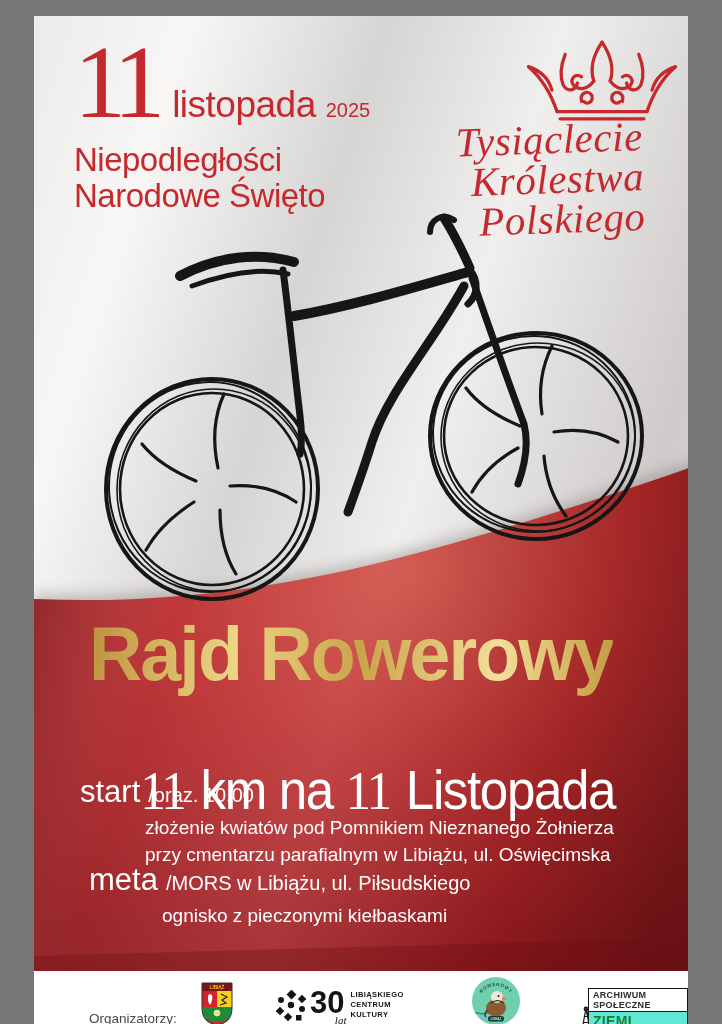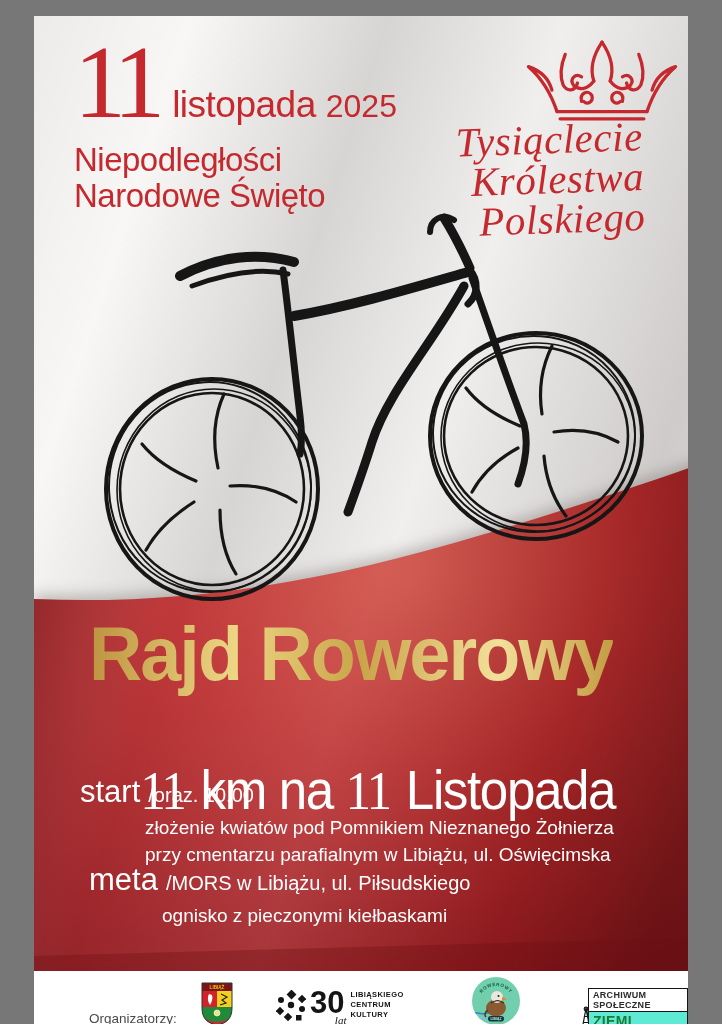--- a/index.html
+++ b/index.html
@@ -8,21 +8,21 @@
   
   .bg-silver{position:absolute;inset:0;
     background:linear-gradient(108deg,#ecebe9 0%,#f8f7f6 16%,#d7d5d4 36%,#f0efee 54%,#cecbca 78%,#e6e4e2 100%);}
   .wave-svg{position:absolute;inset:0;filter:drop-shadow(0 -5px 7px rgba(110,100,95,.38));}
   .bike-svg{position:absolute;inset:0;}
   
   .date-block{position:absolute;left:40px;top:18px;color:var(--red-accent,#c5292d);}
   .date-row{display:flex;align-items:baseline;}
   .day{font-family:"Liberation Serif",serif;font-size:104px;line-height:.92;letter-spacing:-9px;}
   .month{font-size:37px;margin-left:16px;letter-spacing:-.5px;}
-  .year{font-size:32px;margin-left:10px;}
+  .year{font-size:20px;margin-left:10px;}
   .holiday{margin-top:12px;font-size:33px;line-height:1.1;letter-spacing:-.5px;}
   
   .crown{position:absolute;left:486px;top:20px;}
   .millennium{position:absolute;right:46px;top:100px;text-align:right;
     font-family:"Liberation Serif",serif;font-style:italic;font-size:41px;line-height:.98;
     color:var(--red-accent,#c5292d);transform:rotate(-2deg);transform-origin:right top;letter-spacing:.5px;}
   
   .title{position:absolute;left:55px;top:594px;font-size:76px;font-weight:700;letter-spacing:-2px;
     transform:scaleX(.97);transform-origin:left;color:#d8b95f;white-space:pre;}
   @supports (-webkit-background-clip:text){

